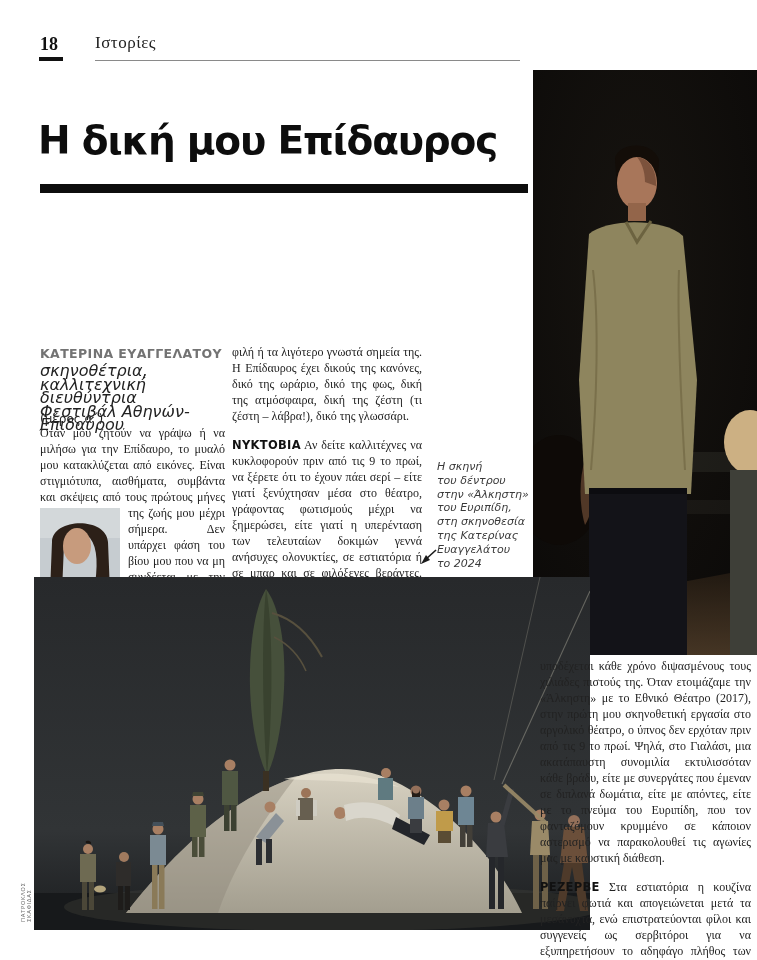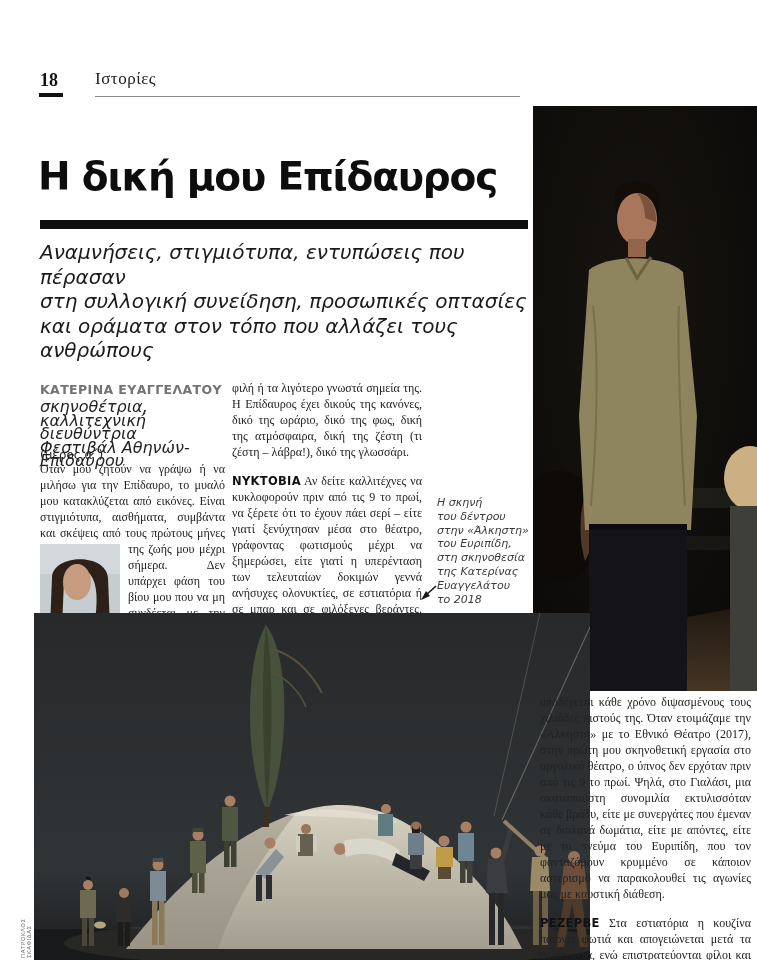--- a/index.html
+++ b/index.html
@@ -1,18 +1,18 @@
 <!DOCTYPE html>
 <html><head>
 <meta charset="utf-8">
 <style>
   html,body{margin:0;padding:0;background:#e8e8e8;}
   #page{position:relative;width:757px;height:960px;background:#ffffff;overflow:hidden;
         font-family:"Liberation Serif", serif;color:#1b1b1b;}
-  .abs{position:absolute;margin-top:36px;}
+  .abs{position:absolute;}
   .pre{white-space:pre-line;}
 
   
   #pagenum{left:40px;top:34px;font:bold 18px "Liberation Serif",serif;color:#111;}
   #pagenum-bar{left:39px;top:57px;width:24px;height:4px;background:#111;}
   #section{left:95px;top:33px;font:17px "Liberation Serif",serif;color:#222;letter-spacing:.5px;}
   #section-rule{left:95px;top:60px;width:425px;height:1px;background:#8a8a8a;}
 
   
   #headline{left:38px;top:118px;width:500px;font-family:"DejaVu Sans",sans-serif;
@@ -58,23 +58,20 @@
 
 <div id="page">
 
   <div class="abs" id="pagenum">18</div>
   <div class="abs" id="pagenum-bar"></div>
   <div class="abs" id="section">Ιστορίες</div>
   <div class="abs" id="section-rule"></div>
 
   <div class="abs" id="headline">Η δική μου Επίδαυρος</div>
   <div class="abs" id="headline-bar"></div>
-  <div class="abs pre" id="subtitle">Αναμνήσεις, στιγμιότυπα, εντυπώσεις που πέρασαν
-στη συλλογική συνείδηση, προσωπικές οπτασίες
-και οράματα στον τόπο που αλλάζει τους ανθρώπους</div>
 
   <div class="abs" id="byline-name" style="color:#737373;">ΚΑΤΕΡΙΝΑ ΕΥΑΓΓΕΛΑΤΟΥ</div>
   <div class="abs pre" id="byline-role">σκηνοθέτρια, καλλιτεχνική διευθύντρια
 Φεστιβάλ Αθηνών-Επιδαύρου</div>
   <div class="abs" id="kicker-part">(μέρος α΄)</div>
 
   <div class="abs body-col" id="col1">
     <p><span>Όταν μου ζητούν να γράψω ή να μιλήσω για την Επίδαυρο, το μυαλό μου κατακλύζεται από εικόνες. Είναι στιγμιότυπα, αισθήματα, συμβάντα και σκέψεις από τους πρώτους </span><span class="portrait-float">
           <svg width="80" height="84" viewBox="0 0 80 84">
         <rect width="80" height="84" fill="#c6ccd0"></rect>
@@ -91,21 +88,21 @@
     <p><span class="lead">ΝΥΚΤΟΒΙΑ</span><span> Αν δείτε καλλιτέχνες να κυκλοφορούν πριν από τις 9 το πρωί, να ξέρετε ότι το έχουν πάει σερί – είτε γιατί ξενύχτησαν μέσα στο θέατρο, γράφοντας φωτισμούς μέχρι να ξημερώσει, είτε γιατί η υπερένταση των τελευταίων δοκιμών γεννά ανήσυχες ολονυκτίες, σε εστιατόρια ή σε μπαρ και σε φιλόξενες βεράντες. Στην Επίδαυρο τα πάντα κοιτάζουν προς το βράδυ, όλα περιστρέφονται γύρω από τις πρόβες και την παράσταση, γινόμαστε όντα νυκτόβια σε μια τελετουργία δεκαετιών, που δεν γνωρίζει φθορά και</span></p>
   </div>
 
   <div class="abs pre" id="caption">Η σκηνή
 του δέντρου
 στην «Άλκηστη»
 του Ευριπίδη,
 στη σκηνοθεσία
 της Κατερίνας
 Ευαγγελάτου
-το 2018</div>
+το 2024</div>
   <div class="abs" id="caption-arrow">
     <svg width="18" height="18" viewBox="0 0 18 18">
       <line x1="16" y1="2" x2="5" y2="12" stroke="#1a1a1a" stroke-width="1.6"></line>
       <polygon points="1,16 10,12 6,7" fill="#1a1a1a"></polygon>
     </svg>
   </div>
 
   <div class="abs" id="photo-right">
     <svg width="224" height="585" viewBox="0 0 224 585">
       <defs>

